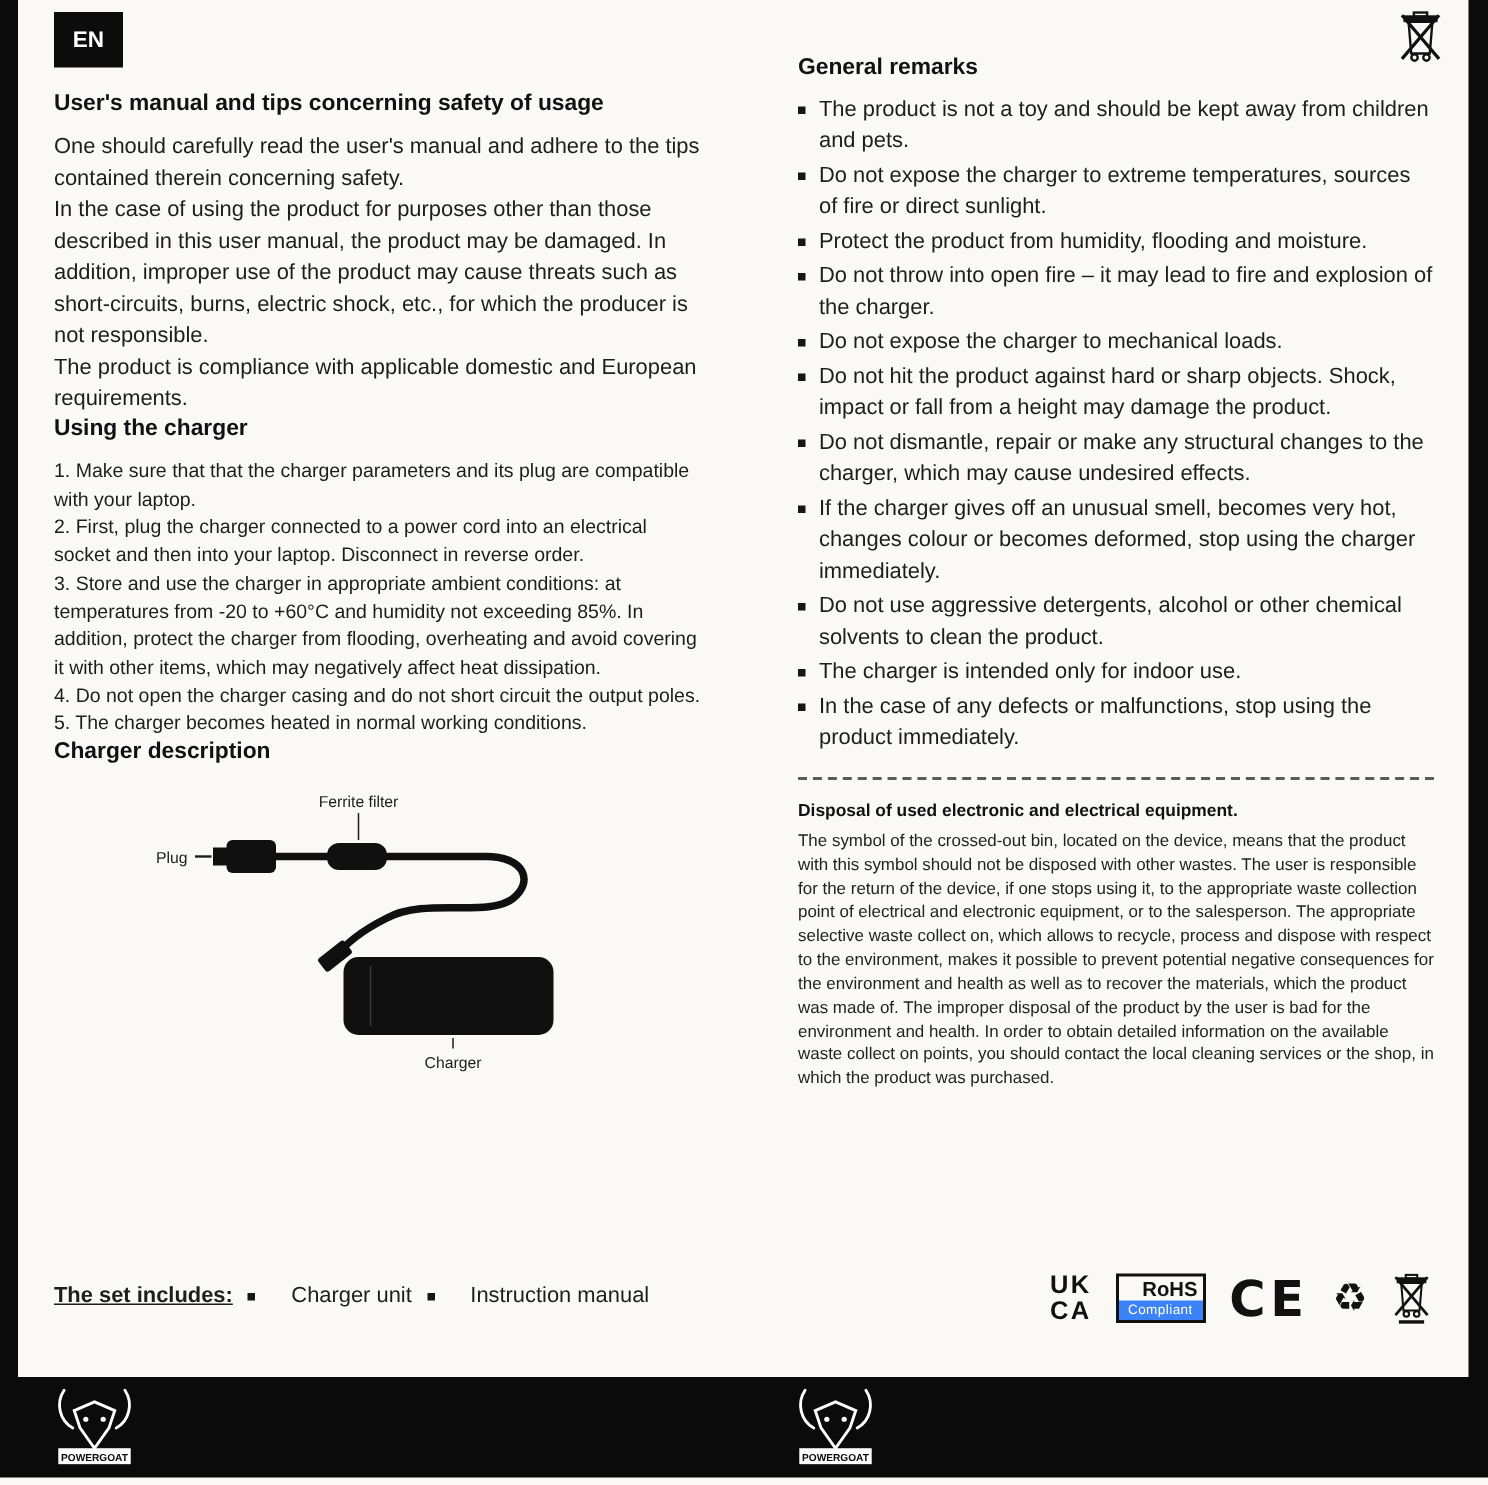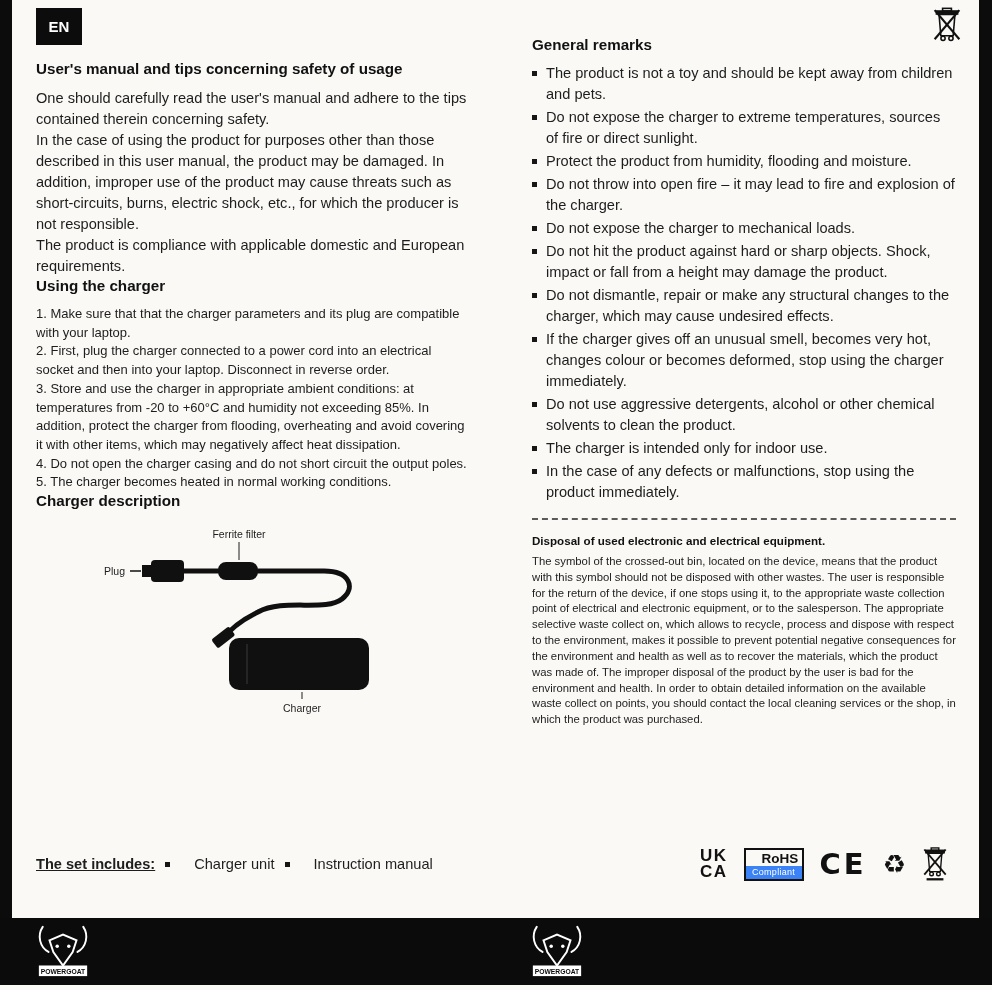--- a/index.html
+++ b/index.html
@@ -51,21 +51,21 @@
   .disposal-b { font-size: 11.3px; line-height: 1.4; color:#222; }
 
   .marks {
     position: absolute; left: 700px; top: 846px;
     display: flex; align-items: center; gap: 16px;
   }
   .ukca { font-weight: 700; font-size: 17px; line-height: 0.95; letter-spacing: 1.5px; color:#111; }
   .rohs { border: 2px solid #111; width: 60px; text-align: center; background:#faf9f6; }
   .rohs-top { font-size: 13.5px; font-weight: 700; padding: 1px 16px 0; color:#111; }
   .rohs-bot { background: #3b82f6; color: #fff; font-size: 9px; letter-spacing: .3px; padding: 1px 0 2px; }
-  .ce { font-size: 29px; font-weight: 600; letter-spacing: 3px; color:#111; font-family:"DejaVu Sans",sans-serif; }
+  .ce { font-size: 33px; font-weight: 600; letter-spacing: 3px; color:#111; font-family:"DejaVu Sans",sans-serif; }
   .recycle { font-size: 26px; color:#111; font-family:"DejaVu Sans",sans-serif; }
 
   .weee-top { position: absolute; right: 30px; top: 6px; }
 
   .footer-bar {
     position: absolute; left: 0; top: 918px; width: 992px; height: 67px;
     background: #0b0b0b;
   }
   .goat { position: absolute; top: 5px; }
   .goat-1 { left: 34px; }

